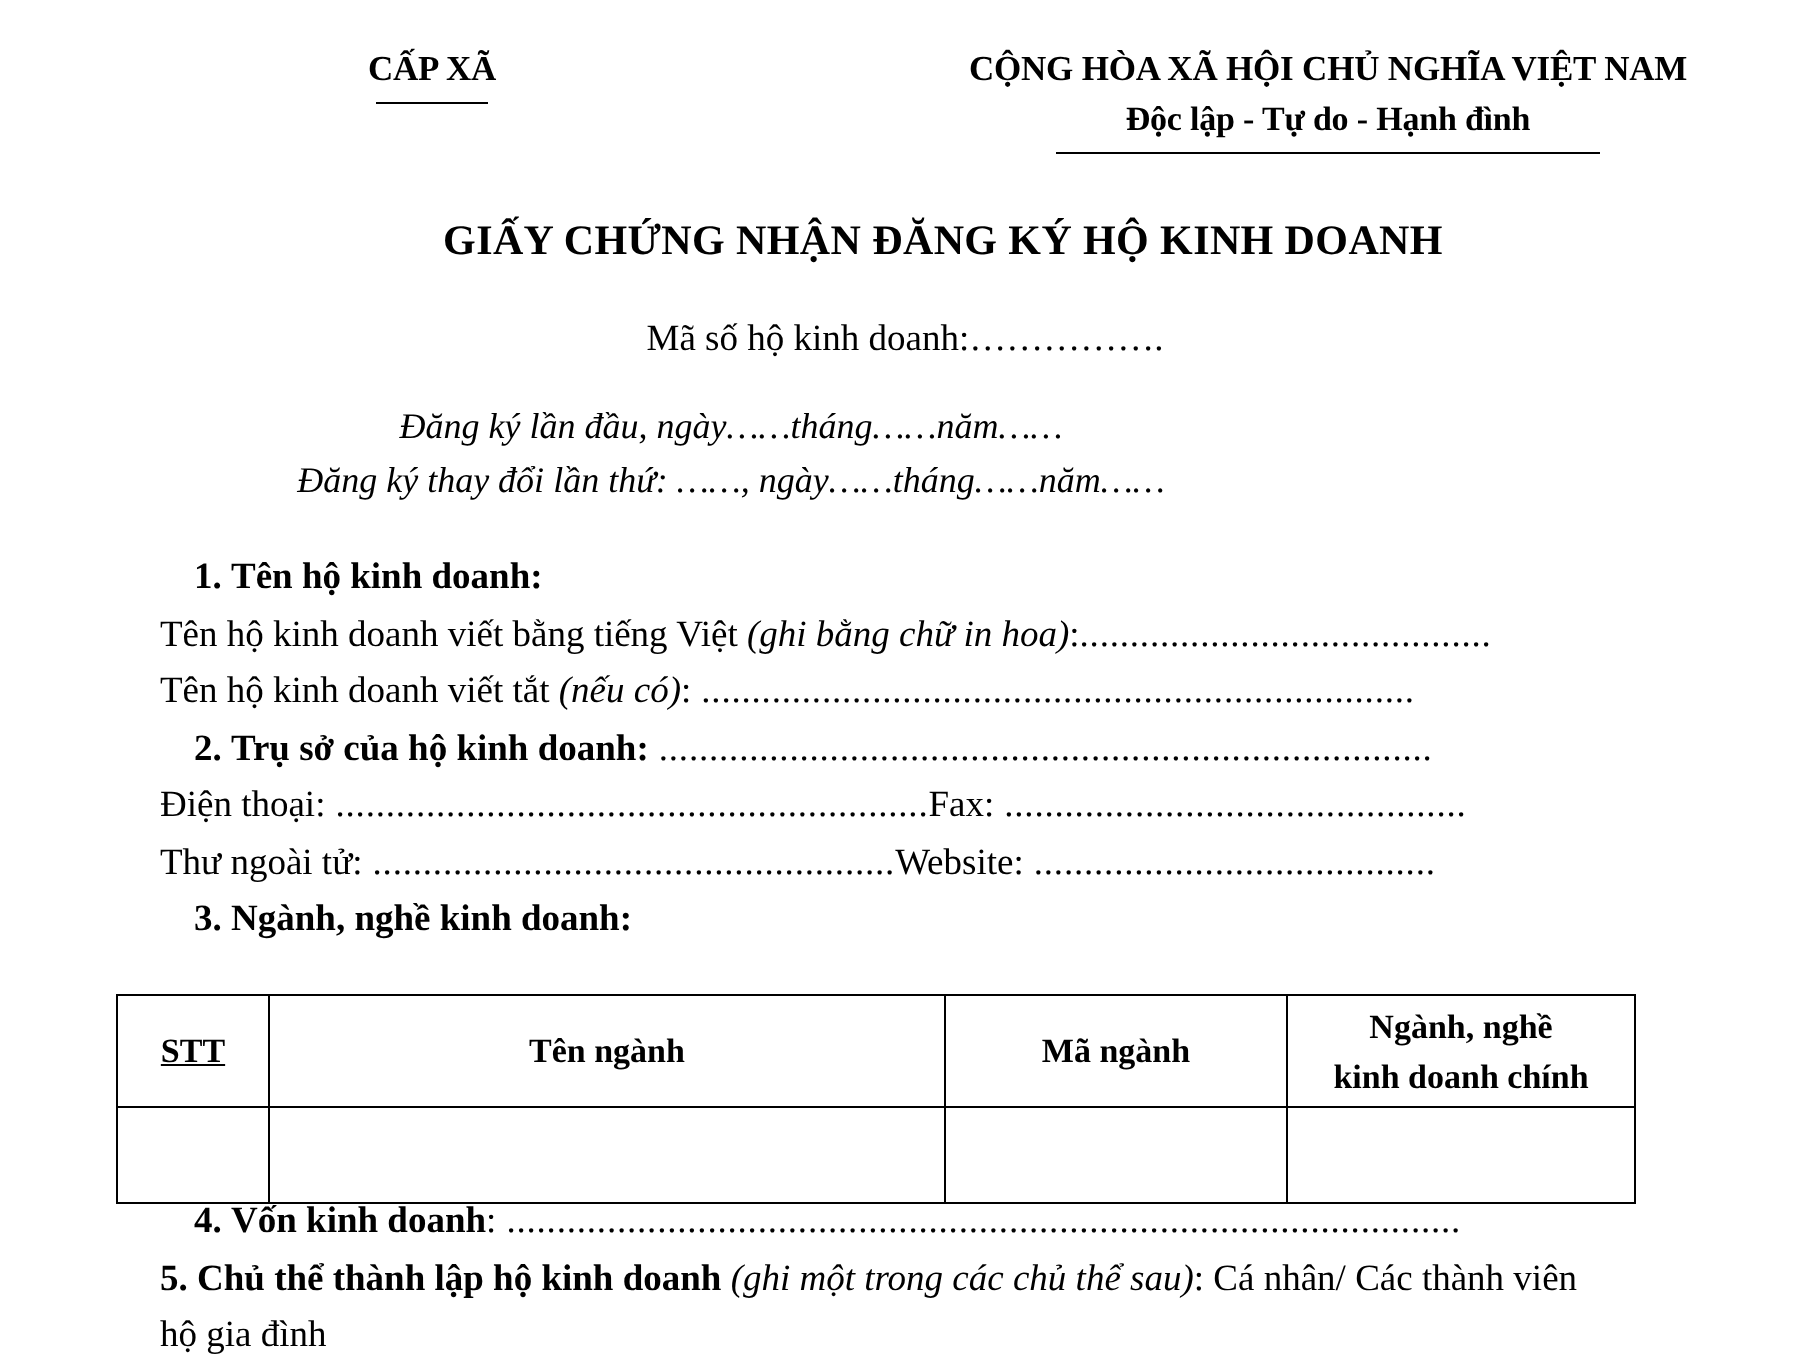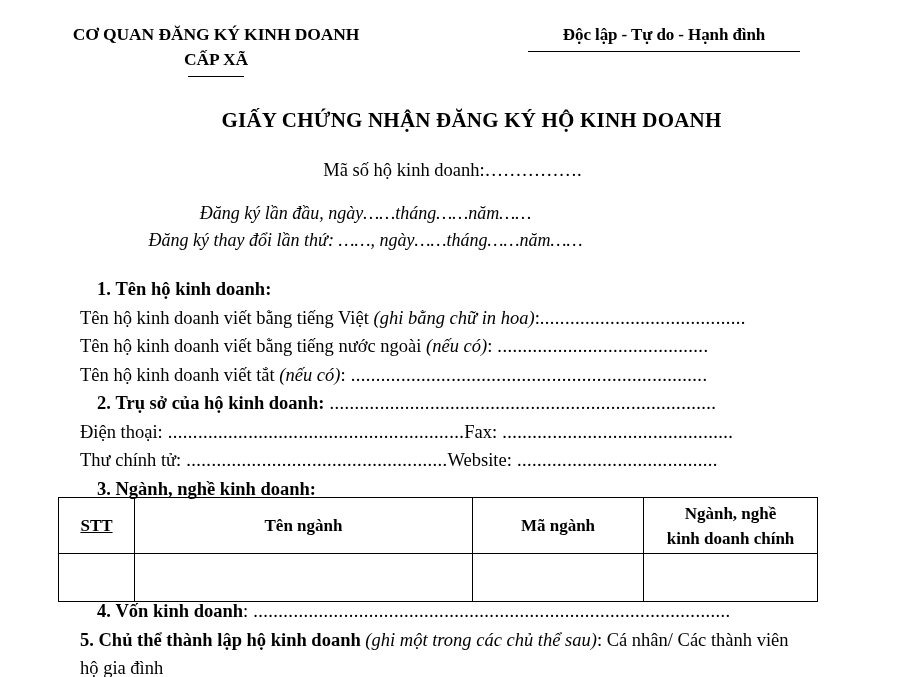--- a/index.html
+++ b/index.html
@@ -154,26 +154,26 @@
   .wrap-ln { white-space: normal; }
 </style>
 </head>
 <body>
 
 <div id="page">
 
   <div class="header-row">
 
     <div class="header-col left">
-      <div class="header-line">CƠ QUAN ĐĂNG KÝ KINH DOANH</div>
       <div class="header-line">CẤP XÃ</div>
       <div class="rule short"></div>
     </div>
 
     <div class="header-col right">
+      <div class="header-line">CỘNG HÒA XÃ HỘI CHỦ NGHĨA VIỆT NAM</div>
       <div class="header-line sub">Độc lập - Tự do - Hạnh đình</div>
       <div class="rule long"></div>
     </div>
 
   </div>
 
   <div class="doc-title">GIẤY CHỨNG NHẬN ĐĂNG KÝ HỘ KINH DOANH</div>
 
   <div class="doc-code">
     <span>Mã số hộ kinh doanh:</span><span>…………….</span>
@@ -187,38 +187,35 @@
   <div class="body-area">
 
     <div class="ln indent">
       <span class="bold">1.</span><span class="bold">&nbsp;</span><span class="bold">Tên hộ kinh doanh:</span>
     </div>
 
     <div class="ln">
       <span>Tên hộ kinh doanh viết bằng tiếng Việt </span><span class="ital">(ghi bằng chữ in hoa)</span><span>:</span><span class="dots">.........................................</span>
     </div>
 
-    <div class="ln">
-      <span>Tên hộ kinh doanh viết bằng tiếng nước ngoài </span><span class="ital">(nếu có)</span><span>:</span><span class="dots"> ..........................................</span>
-    </div>
 
     <div class="ln">
       <span>Tên hộ kinh doanh viết tắt </span><span class="ital">(nếu có)</span><span>:</span><span class="dots"> .......................................................................</span>
     </div>
 
     <div class="ln indent">
       <span class="bold">2.</span><span class="bold">&nbsp;</span><span class="bold">Trụ sở của hộ kinh doanh:</span><span class="dots"> .............................................................................</span>
     </div>
 
     <div class="ln">
       <span>Điện thoại:</span><span class="dots"> ...........................................................</span><span>Fax:</span><span class="dots"> ..............................................</span>
     </div>
 
     <div class="ln">
-      <span>Thư chính tử:</span><span class="dots"> ....................................................</span><span>Website:</span><span class="dots"> ........................................</span>
+      <span>Thư ngoài tử:</span><span class="dots"> ....................................................</span><span>Website:</span><span class="dots"> ........................................</span>
     </div>
 
     <div class="ln indent">
       <span class="bold">3.</span><span class="bold">&nbsp;</span><span class="bold">Ngành, nghề kinh doanh:</span>
     </div>
 
   </div>
 
   <div class="tbl-wrap">
     <table class="ind">

